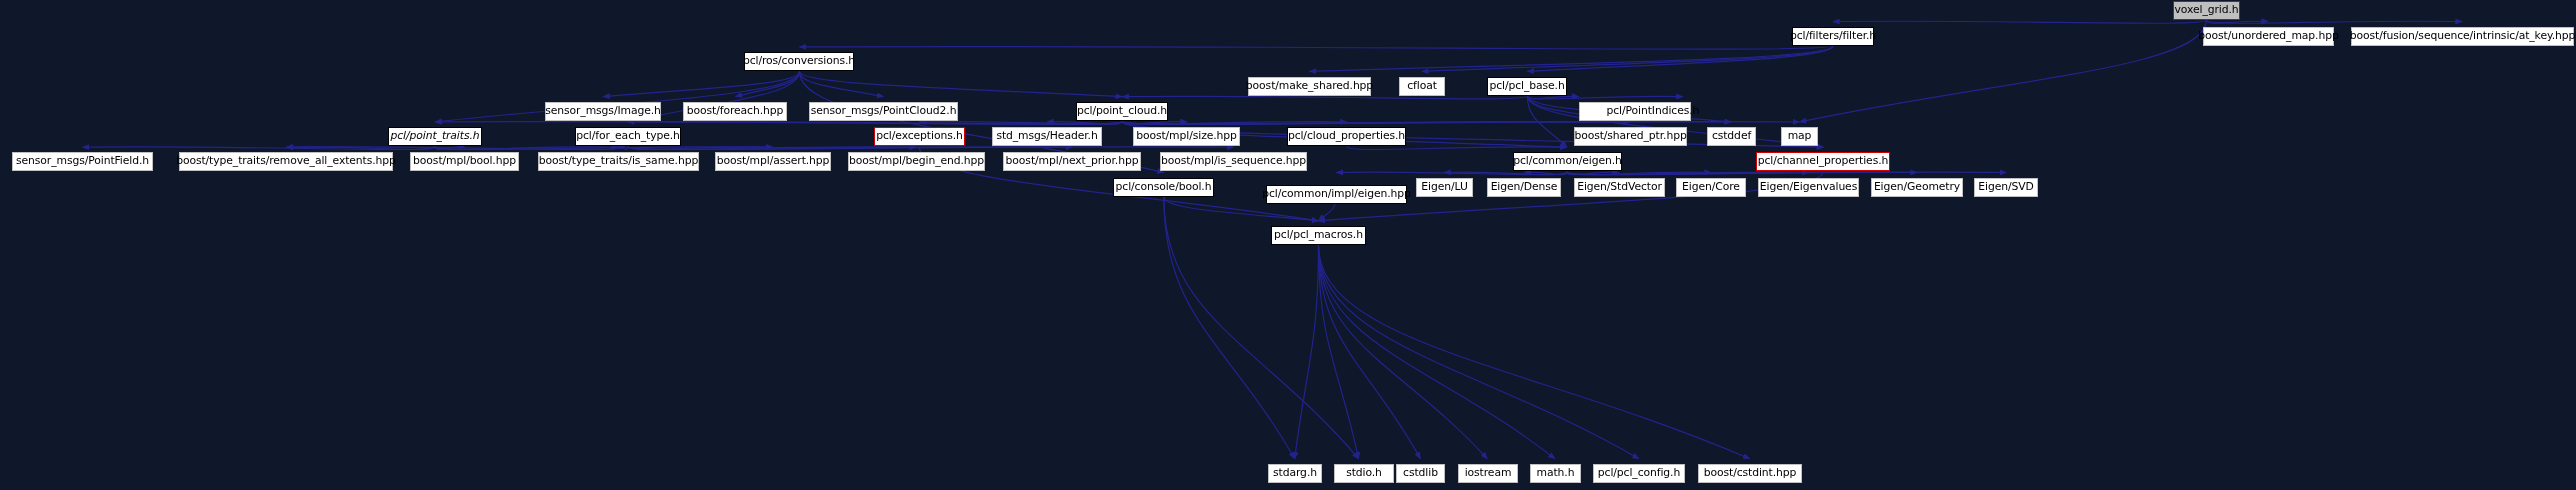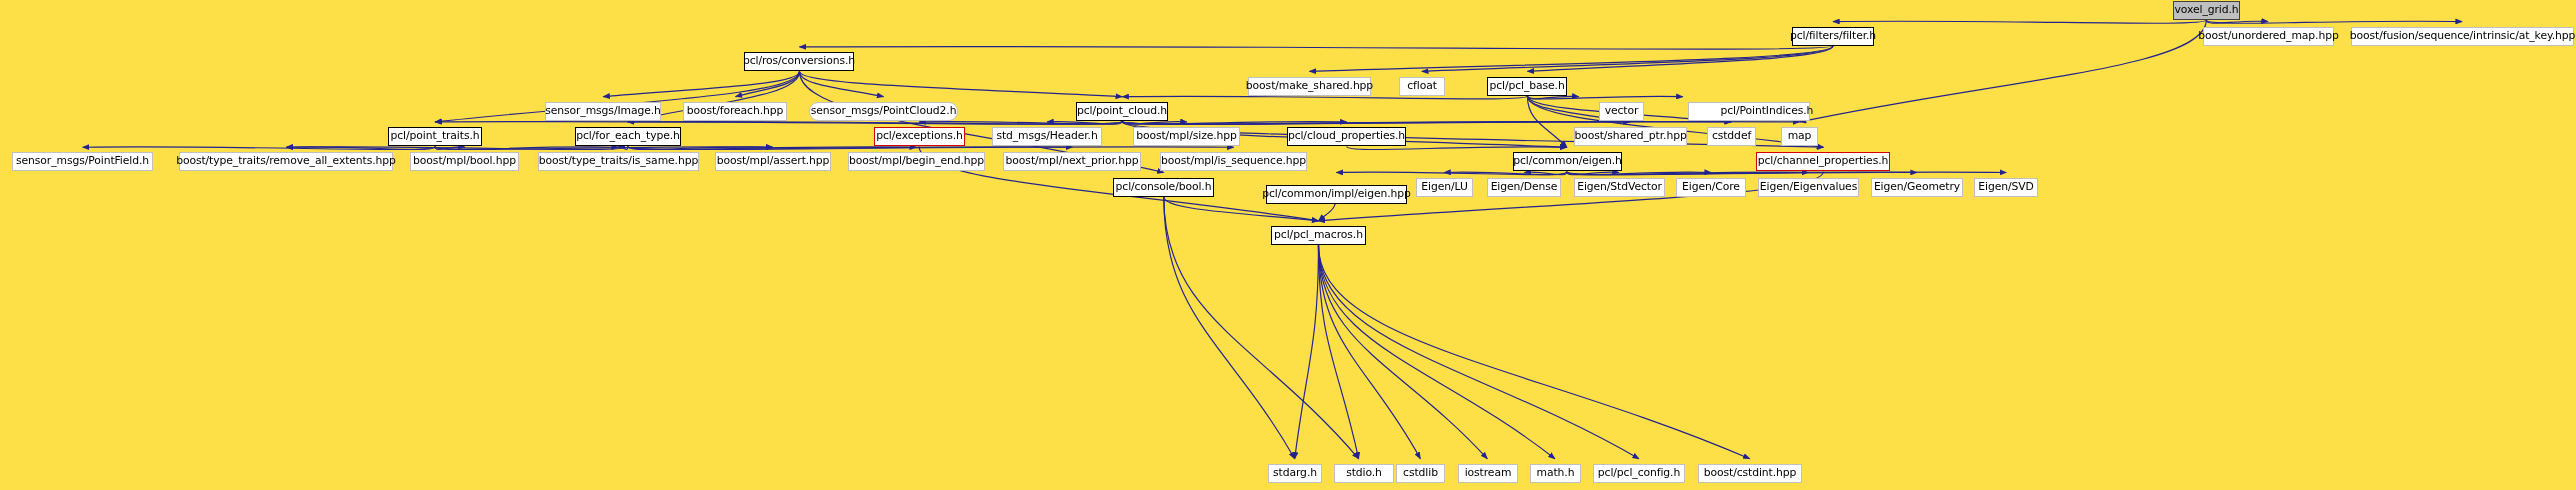--- a/index.html
+++ b/index.html
@@ -1,20 +1,20 @@
 <!DOCTYPE html>
 <html style="font-size:12px"><head>
 <meta charset="utf-8">
 <style>
   html,body{margin:0;padding:0;background:#ffffff;}
   #graph{
     position:relative;
     width:2576px;
     height:490px;
-    background:#fde047;
+    background:#0f172a;
     font-family:"DejaVu Sans","Liberation Sans",sans-serif;
     overflow:hidden;
   }
   #edges{position:absolute;left:0;top:0;width:2576px;height:490px;}
   .node{
     position:absolute;
     box-sizing:border-box;
     display:flex;
     align-items:center;
     justify-content:center;
@@ -135,33 +135,33 @@
       </div>
       <div class="node black" style="left: 1487px; top: 77px; width: 80px;">
         <span>pcl/pcl_base.h</span>
       </div>
       <div class="node" style="left: 545px; top: 102px; width: 116px;">
         <span>sensor_msgs/Image.h</span>
       </div>
       <div class="node" style="left: 683px; top: 102px; width: 104px;">
         <span>boost/foreach.hpp</span>
       </div>
-      <div class="node" style="left: 809px; top: 102px; width: 149px; border-radius: 9px;">
+      <div class="node" style="left: 809px; top: 102px; width: 149px;">
         <span>sensor_msgs/PointCloud2.h</span>
       </div>
       <div class="node black" style="left: 1076px; top: 102px; width: 92px;">
         <span>pcl/point_cloud.h</span>
       </div>
       <div class="node" style="left: 1556px; top: 102px; width: 45px; margin-left: 43px;">
         <span>vector</span>
       </div>
-      <div class="node" style="left: 1688px; top: 102px; width: 122px; padding-left: 41px;">
+      <div class="node" style="left: 1579px; top: 102px; width: 112px; padding-left: 41px;">
         <span>pcl/PointIndices.h</span>
       </div>
-      <div class="node black" style="left: 388px; top: 127px; width: 94px;">
+      <div class="node black" style="left: 388px; top: 127px; width: 94px; font-style: italic;">
         <span>pcl/point_traits.h</span>
       </div>
       <div class="node black" style="left: 575px; top: 127px; width: 106px;">
         <span>pcl/for_each_type.h</span>
       </div>
       <div class="node red" style="left: 874px; top: 127px; width: 91px;">
         <span>pcl/exceptions.h</span>
       </div>
       <div class="node" style="left: 992px; top: 127px; width: 110px;">
         <span>std_msgs/Header.h</span>

